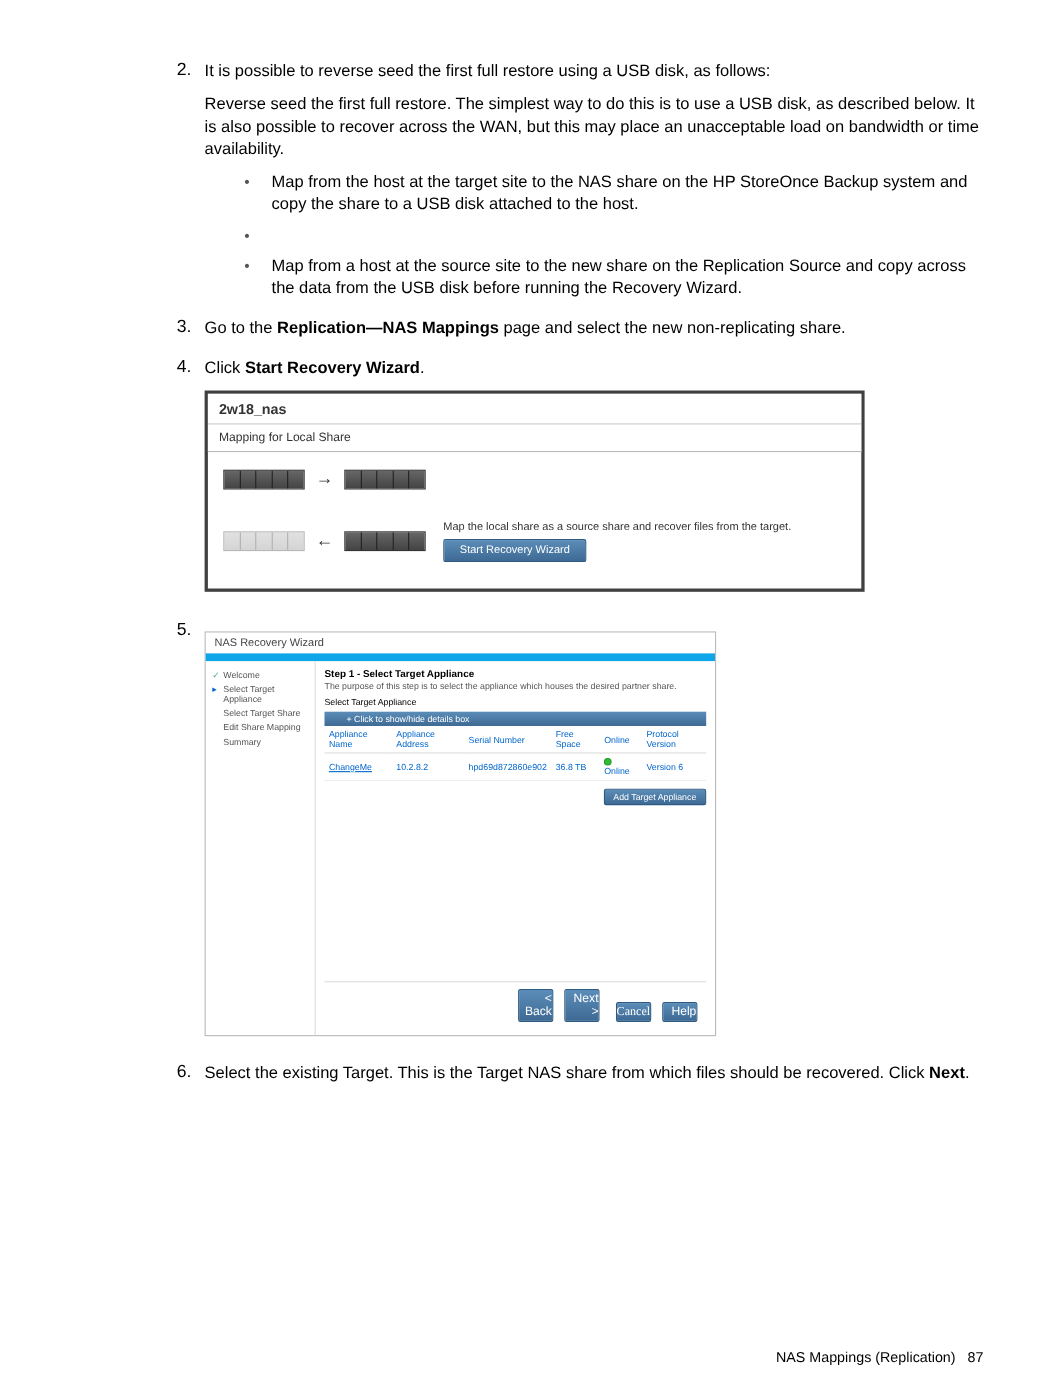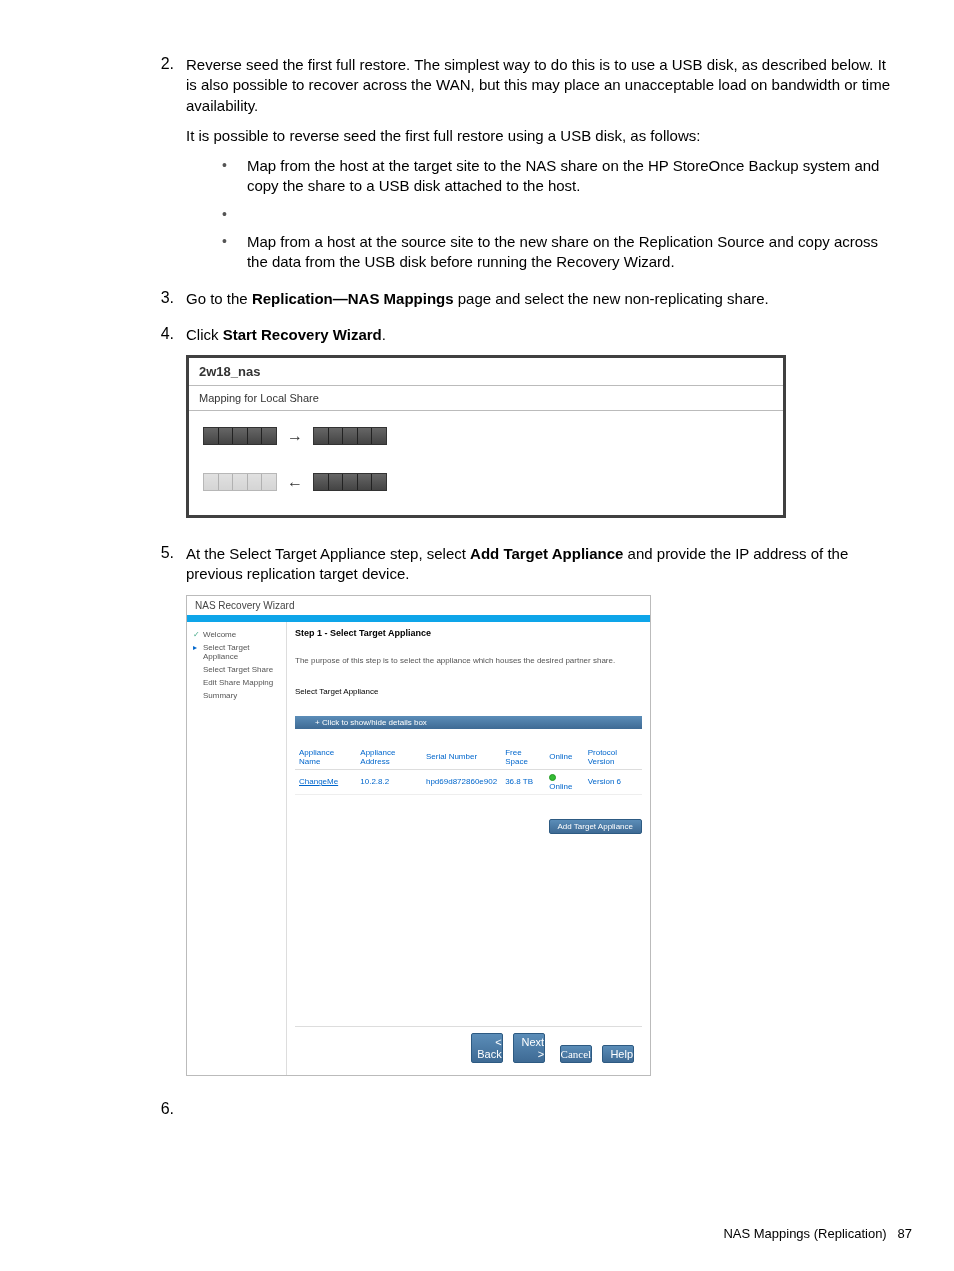--- a/index.html
+++ b/index.html
@@ -30,49 +30,49 @@
   .wizbtn { display:inline-block; background: linear-gradient(#5b8db8,#3e6a94); color:#fff; font-size:10px; padding:3px 14px; border:1px solid #2d5a82; border-radius:2px; margin-top:4px; }
 
   
   .fig2 { width: 465px; margin: 10px 0 18px 0; border: 1px solid #bbb; font-family: Arial, sans-serif; background:#fff; }
   .fig2-title { font-size: 10px; padding: 4px 8px; border-bottom: 7px solid #0ea5e9; color:#444; }
   .fig2-body { display:flex; }
   .fig2-side { width: 100px; border-right: 1px solid #ddd; padding: 6px 6px; font-size: 8px; color:#555; }
   .fig2-side .step { padding: 2px 0 2px 10px; position:relative; }
   .fig2-side .step.done::before { content:"✓"; position:absolute; left:0; color:#4a8; font-size:8px; }
   .fig2-side .step.active::before { content:"▸"; position:absolute; left:0; color:#06c; font-size:8px; }
-  .fig2-main { flex:1; padding: 6px 8px; display:flex; flex-direction:column;gap:16px; }
+  .fig2-main { flex:1; padding: 6px 8px; display:flex; flex-direction:column; }
   .fig2-h { font-weight:bold; font-size:9px; margin-bottom:2px; }
   .fig2-sub2 { font-size:8px; color:#555; margin-bottom:6px; }
   .fig2-sel { font-size:8px; margin-bottom:4px; }
   .fig2-bar { background: linear-gradient(#5b8db8,#3e6a94); color:#fff; font-size:8px; padding:2px 20px; }
   .fig2-table { width:100%; border-collapse:collapse; font-size:8px; }
   .fig2-table th { text-align:left; padding:3px 4px; color:#06c; font-weight:normal; border-bottom:1px solid #ddd; }
   .fig2-table td { padding:3px 4px; color:#06c; border-bottom:1px solid #eee; }
   .fig2-table td.name { color:#06c; text-decoration:underline; }
   .fig2-add { text-align:right; margin-top:4px; }
   .fig2-addbtn { display:inline-block; background: linear-gradient(#5b8db8,#3e6a94); color:#fff; font-size:8px; padding:2px 8px; border:1px solid #2d5a82; border-radius:2px; }
   .fig2-space { flex:1; min-height:160px; }
   .fig2-foot { text-align:right; padding:6px 8px; border-top:1px solid #ddd; }
   .fig2-fbtn { display:inline-block; background: linear-gradient(#5b8db8,#3e6a94); color:#fff; font-size:11px; padding:2px 0; width:32px; text-align:right; margin-left:6px; border:1px solid #2d5a82; border-radius:2px; }
   .fig2-fbtn.gap { margin-left:10px;font-family:Liberation Serif, serif; }
   .dot { display:inline-block; width:7px; height:7px; border-radius:50%; background:#3b3; border:1px solid #292; vertical-align:middle; margin-right:3px; }
 
-  .footer { position:absolute; bottom:30px; right:42px; font-size:13px; }
+  .footer { position:absolute; bottom:30px; right:60px; font-size:13px; }
 </style>
 </head>
 <body>
 
 <div class="page">
 
   <div class="ol-item">
     <div class="ol-num">2.</div>
     <div class="ol-body">
+      <p class="para">It is possible to reverse seed the first full restore using a USB disk, as follows:</p>
       <p class="para">Reverse seed the first full restore. The simplest way to do this is to use a USB disk, as described below. It is also possible to recover across the WAN, but this may place an unacceptable load on bandwidth or time availability.</p>
-      <p class="para">It is possible to reverse seed the first full restore using a USB disk, as follows:</p>
       <div class="ul">
         <div class="ul-item">
           <span class="bullet">•</span>
           <span>Map from the host at the target site to the NAS share on the HP StoreOnce Backup system and copy the share to a USB disk attached to the host.</span>
         </div>
         <div class="ul-item">
           <span class="bullet">•</span>
         </div>
         <div class="ul-item">
           <span class="bullet">•</span>
@@ -128,32 +128,33 @@
                 <div class="slot"></div>
               </div>
             <div class="arrow">←</div>
             <div class="device">
                 <div class="slot"></div>
                 <div class="slot"></div>
                 <div class="slot"></div>
                 <div class="slot"></div>
                 <div class="slot"></div>
               </div>
+            <div class="mapdesc">
+              <div>Map the local share as a source share and recover files from the target.</div>
+              <div class="wizbtn">Start Recovery Wizard</div>
+            </div>
           </div>
         </div>
       </div>
     </div>
   </div>
 
   <div class="ol-item">
     <div class="ol-num">5.</div>
     <div class="ol-body">
-      <p class="para">
-        <span>At the Select Target Appliance step, select </span><span class="bold">Add Target Appliance</span><span> and provide the IP address of the previous replication target device.</span>
-      </p>
 
       <div class="fig2">
         <div class="fig2-title">NAS Recovery Wizard</div>
         <div class="fig2-body">
           <div class="fig2-side">
             <div class="step done">Welcome</div>
             <div class="step active">Select Target Appliance</div>
             <div class="step">Select Target Share</div>
             <div class="step">Edit Share Mapping</div>
             <div class="step">Summary</div>
@@ -196,19 +197,24 @@
               <span class="fig2-fbtn">Help</span>
             </div>
           </div>
         </div>
       </div>
     </div>
   </div>
 
   <div class="ol-item">
     <div class="ol-num">6.</div>
+    <div class="ol-body">
+      <p class="para">
+        <span>Select the existing Target. This is the Target NAS share from which files should be recovered. Click </span><span class="bold">Next</span><span>.</span>
+      </p>
+    </div>
   </div>
 
   <div class="footer">
     <span>NAS Mappings (Replication)</span>&nbsp;&nbsp;&nbsp;<span>87</span>
   </div>
 
 </div>
 
 </body></html>

